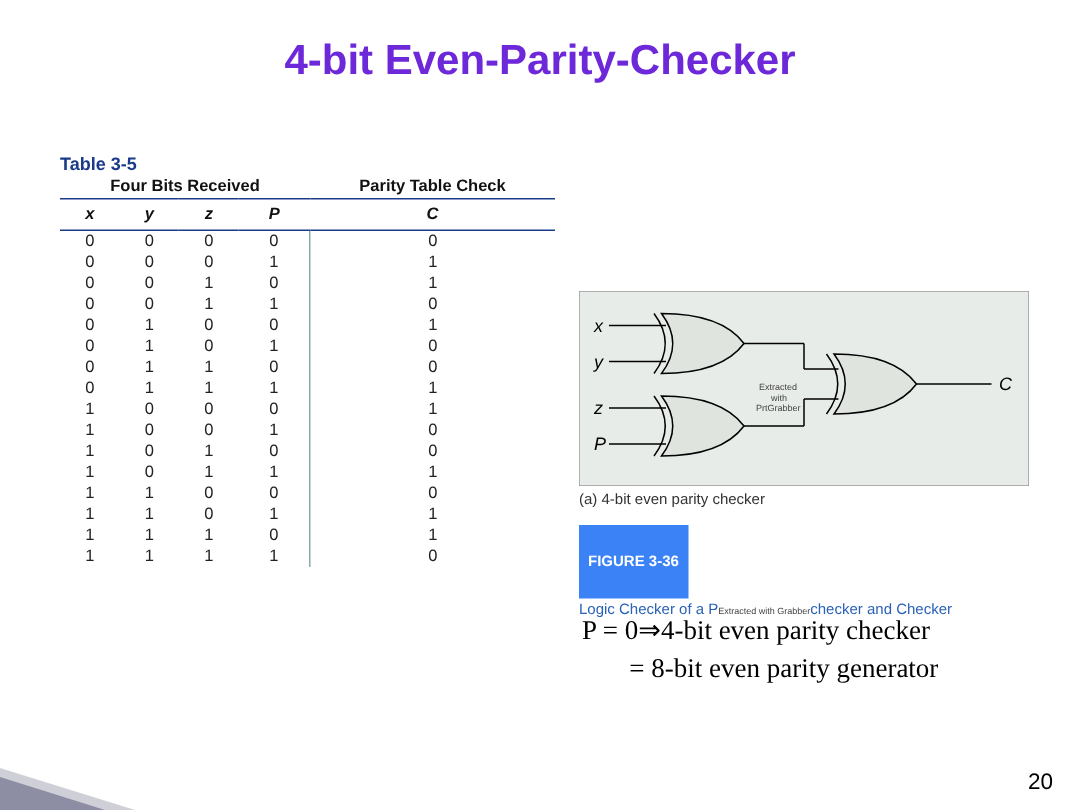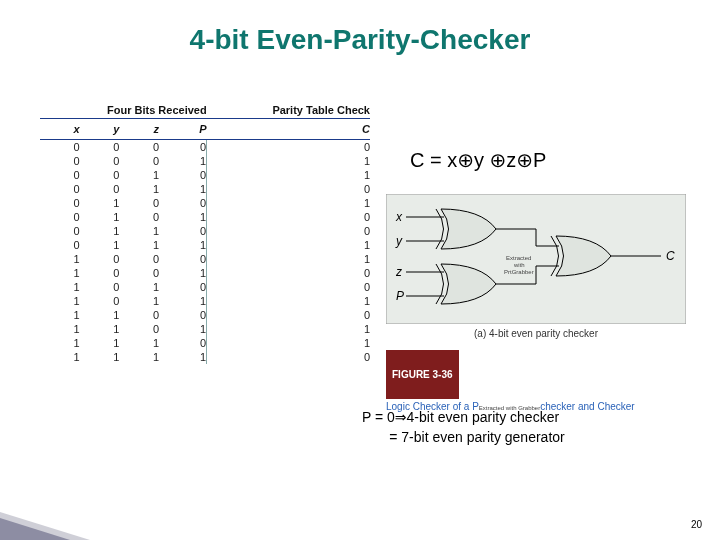--- a/index.html
+++ b/index.html
@@ -1,46 +1,47 @@
 <!DOCTYPE html>
 <html><head>
 <meta charset="utf-8">
 <style>
   html,body{margin:0;padding:0;width:720px;height:540px;background:#fff;font-family:"Trebuchet MS","Segoe UI",sans-serif;color:#000;overflow:hidden}
   .slide{position:relative;width:720px;height:540px}
-  .title{position:absolute;top:24px;left:0;width:720px;text-align:center;font-weight:700;font-size:28px;color:#0f766e;font-family:Verdana,sans-serif}
+  .title{position:absolute;top:24px;left:0;width:720px;text-align:center;font-weight:700;font-size:28px;color:#6d28d9;font-family:Verdana,sans-serif}
   .table-block{position:absolute;top:102px;left:40px;width:330px}
   .tbl-num{font-size:12px;color:#1a3a8a;font-weight:700}
   .tbl-title{font-size:12px;color:#2a62b8;font-style:italic;margin:2px 0 8px}
-  .tbl{border-collapse:collapse;width:330px;font-size:11px;text-align:right;color:#111}
+  .tbl{border-collapse:collapse;width:330px;font-size:11px;text-align:center;color:#111}
   .tbl thead tr.group th{border:0;font-size:11px;font-weight:700;padding:2px 0}
   .tbl thead tr.head th{border:0;border-top:1.5px solid #1a3a8a;border-bottom:1px solid #1a3a8a;padding:4px 0;font-weight:700;font-style:italic}
   .tbl td{padding:1px 0;font-size:11px;color:#222}
   .tbl .vsep{border-right:1px solid #8aa}
   .eq{position:absolute;top:148px;left:410px;font-size:20px;font-family:Verdana,sans-serif}
   .circuit{position:absolute;top:194px;left:386px;width:300px}
-  .circuit-cap{font-size:10px;text-align:center;color:#333;margin-top:4px}
+  .circuit-cap{font-size:10px;color:#333;margin-top:4px}
   .fig-block{position:absolute;top:350px;left:386px;width:300px}
-  .fig-num{display:inline-block;background:#7f1d1d;color:#fff;font-size:10px;font-weight:700;padding:19px 6px}
+  .fig-num{display:inline-block;background:#3b82f6;color:#fff;font-size:10px;font-weight:700;padding:19px 6px}
   .fig-title{font-size:10px;color:#2a62b8;margin-top:2px}
-  .bottom-text{position:absolute;top:408px;left:362px;font-size:14px;font-family:Liberation Sans, sans-serif;line-height:1.4}
+  .bottom-text{position:absolute;top:408px;left:388px;font-size:18px;font-family:Liberation Serif, serif;line-height:1.4}
   .corner{position:absolute;left:0;bottom:0;width:0;height:0;border-left:90px solid #a0a0b0;border-top:28px solid transparent;opacity:.5}
   .corner2{position:absolute;left:0;bottom:0;width:0;height:0;border-left:70px solid #606080;border-top:22px solid transparent;opacity:.6}
-  .pagenum{position:absolute;right:18px;bottom:10px;font-size:10px;color:#000}
+  .pagenum{position:absolute;right:18px;bottom:10px;font-size:15px;color:#000}
   .watermark{font-size:6px;color:#444;text-align:center}
   svg{display:block}
 </style>
 </head>
 <body>
 
 <div class="slide">
 
   <div class="title">4-bit Even-Parity-Checker</div>
 
   <div class="table-block">
+    <div class="tbl-num">Table 3-5</div>
     <table class="tbl">
       <thead>
         <tr class="group">
           <th colspan="4" class="vsep">Four Bits Received</th>
           <th>Parity Table Check</th>
         </tr>
         <tr class="head">
           <th>x</th>
           <th>y</th>
           <th>z</th>
@@ -158,21 +159,20 @@
             <td>1</td>
             <td>1</td>
             <td>1</td>
             <td class="vsep">1</td>
             <td>0</td>
           </tr>
         </tbody>
     </table>
   </div>
 
-  <div class="eq">C = x⊕y ⊕z⊕P</div>
 
   <div class="circuit">
     <svg width="300" height="130" viewBox="0 0 300 130">
       <rect x="0" y="0" width="300" height="130" fill="#e8ece8" stroke="#999"></rect>
 
       <g>
         <path d="M55 15 Q95 15 110 35 Q95 55 55 55 Q70 35 55 15 Z" fill="#dfe4df" stroke="#000"></path>
         <path d="M50 15 Q65 35 50 55" fill="none" stroke="#000"></path>
       </g>
 
@@ -213,20 +213,20 @@
 
   <div class="fig-block">
     <span class="fig-num">FIGURE 3-36</span>
     <div class="fig-title">
       <span>Logic Checker of a P</span><span class="watermark">Extracted with Grabber</span><span>checker and Checker</span>
     </div>
   </div>
 
   <div class="bottom-text">
     <span>P = 0</span>⇒<span>4-bit even parity checker</span><br>
-    &nbsp;&nbsp;&nbsp;&nbsp;&nbsp;&nbsp;&nbsp;<span>= 7-bit even parity generator</span>
+    &nbsp;&nbsp;&nbsp;&nbsp;&nbsp;&nbsp;&nbsp;<span>= 8-bit even parity generator</span>
   </div>
 
   <div class="corner"></div>
   <div class="corner2"></div>
   <div class="pagenum">20</div>
 
 </div>
 
 </body></html>

